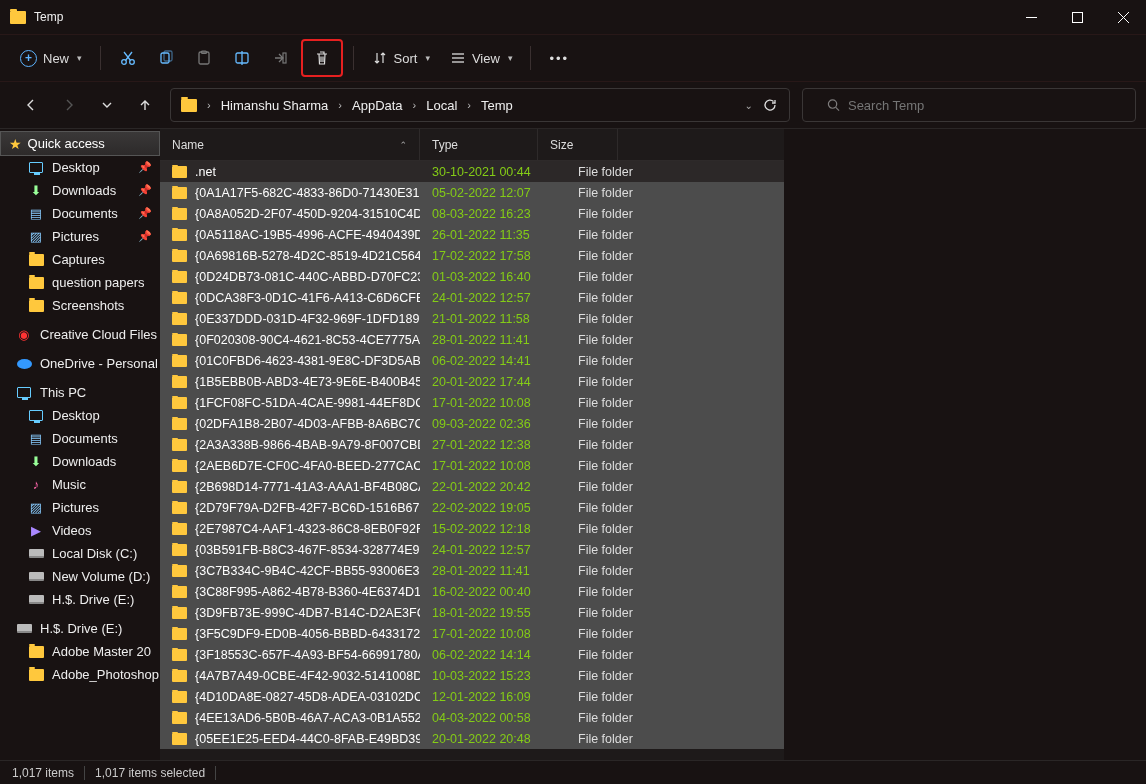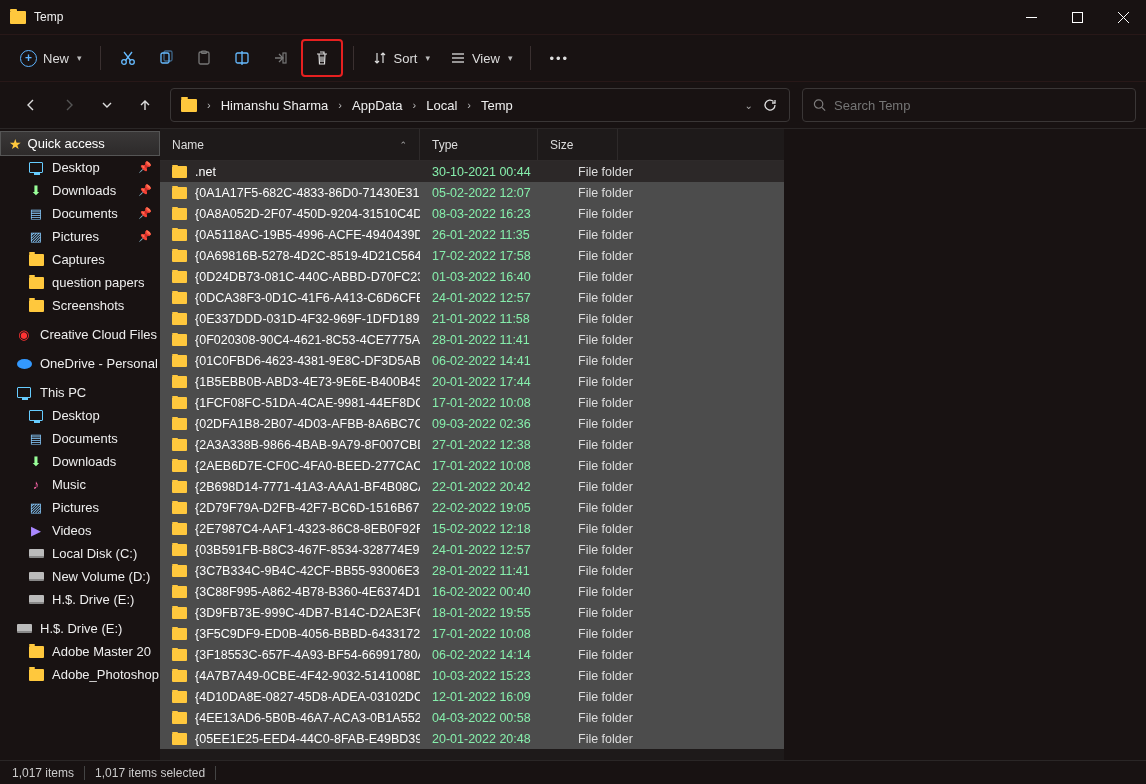--- a/index.html
+++ b/index.html
@@ -22,21 +22,21 @@
 .navbar { height: 46px; display:flex; align-items:center; padding:0 10px 0 18px; gap:12px; background:#181212; }
 .navarrow { width:26px; height:30px; display:flex; align-items:center; justify-content:center; color:#ddd; }
 .navarrow.disabled { color:#555; }
 .navarrow svg { width:14px; height:14px; }
 .addressbar { flex:1; height:34px; border:1px solid #3a3636; border-radius:4px; display:flex; align-items:center; padding:0 6px; gap:4px; }
 .addressbar .folder-ico-sm { width:16px; height:13px; background:#ffc83d; border-radius:1px; position:relative; margin:0 4px; flex-shrink:0; }
 .addressbar .folder-ico-sm::before { content:""; position:absolute; top:-2px; left:0; width:7px; height:2px; background:#ffc83d; border-radius:1px; }
 .crumb { padding:4px 4px; color:#eee; font-size:13px; }
 .chev { color:#bbb; padding:0 2px; font-size:11px; }
 .addr-end { display:flex; align-items:center; margin-left:auto; gap:10px; padding-right:6px; }
-.searchbar { width:334px; height:34px; border:1px solid #3a3636; border-radius:4px; display:flex; align-items:center; padding:0 10px; gap:8px; color:#888; }
+.searchbar { width:334px; height:34px; border:1px solid #3a3636; border-radius:4px; display:flex; align-items:center; padding:0 24px; gap:8px; color:#888; }
 .searchbar svg { width:14px; height:14px; opacity:0.7; }
 .searchbar input { background:transparent; border:none; outline:none; color:#aaa; font-size:13px; width:100%; }
 .content { flex:1; display:flex; overflow:hidden; border-top:1px solid #2a2626; }
 .sidebar { width:160px; background:#181212; overflow-y:auto; padding:2px 0; }
 .qa-root { display:flex; align-items:center; gap:6px; padding:4px 8px; background:linear-gradient(#3a3838,#2d2a2a); border:1px solid #555; font-size:13px; }
 .sb-item { display:flex; align-items:center; gap:8px; padding:4px 8px 4px 28px; font-size:13px; color:#eee; white-space:nowrap; overflow:hidden; }
 .sb-item.top { padding-left:16px; }
 .sb-item .ico { width:16px; height:14px; flex-shrink:0; display:flex; align-items:center; justify-content:center; }
 .star { color:#ffc83d; font-size:14px; line-height:1; }
 .pin { color:#888; font-size:11px; margin-left:auto; }
@@ -54,21 +54,21 @@
 .hcol.type { width:118px; }
 .hcol.size { width:80px; }
 .sortind { font-size:9px; color:#aaa; }
 .rows { flex:1; overflow-y:hidden; }
 .row { display:flex; height:21px; align-items:center; font-size:12.5px; }
 .row.sel { background:#4c4c4c; }
 .row:not(.sel) { background:#242020; }
 .row:nth-child(1):not(.sel) { background:#2c2828; }
 .rcell { padding:0 12px; white-space:nowrap; overflow:hidden; text-overflow:ellipsis; }
 .rcell.name { width:260px; display:flex; align-items:center; gap:8px; }
-.rcell.date { width:146px; color:#86efac; }
+.rcell.date { width:146px; color:#84cc16; }
 .rcell.type { width:118px; color:#ddd; }
 .rcell.size { width:80px; }
 .fico { width:15px; height:12px; background:#ffc83d; border-radius:1px; position:relative; flex-shrink:0; }
 .fico::before { content:""; position:absolute; top:-2px; left:0; width:6px; height:2px; background:#ffc83d; border-radius:1px; }
 .status { height:24px; display:flex; align-items:center; padding:0 12px; gap:10px; font-size:12px; color:#ccc; border-top:1px solid #2a2626; background:#181212; }
 .status .sep { width:1px; height:14px; background:#444; }
 .rightpane { width:362px; background:#181212; }
 .chevd { font-size:9px; color:#bbb; margin-left:2px; }
 .new-plus { width:17px; height:17px; border:1.2px solid #5db4ff; border-radius:50%; display:flex; align-items:center; justify-content:center; color:#5db4ff; font-size:12px; font-weight:bold; }
 </style>

